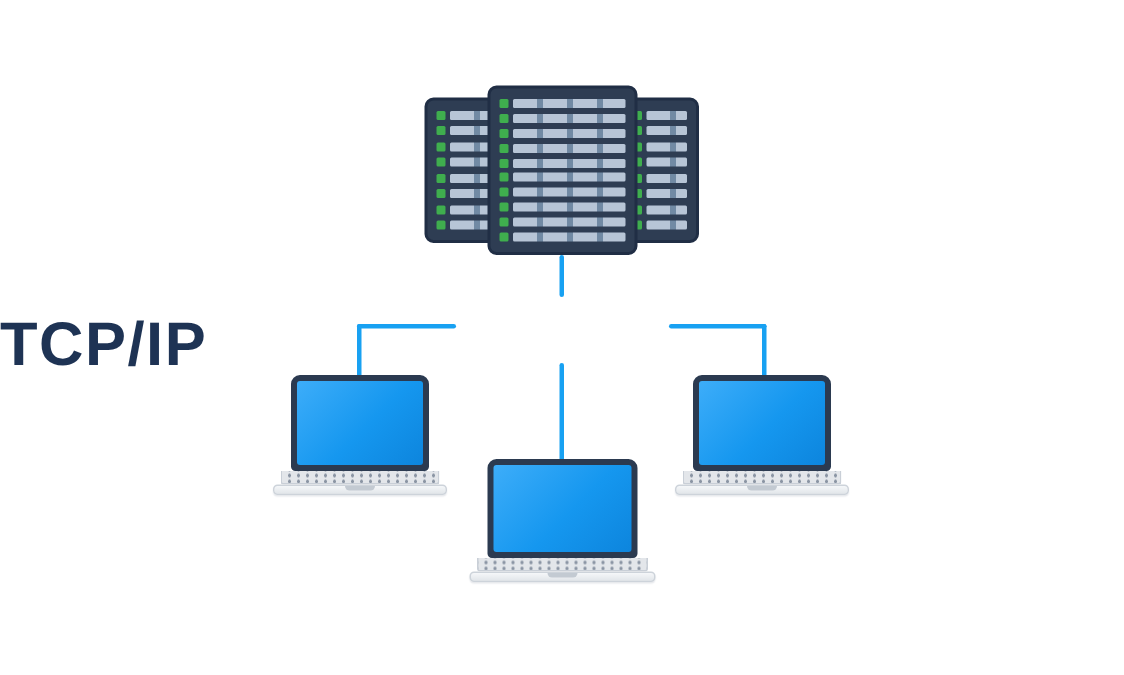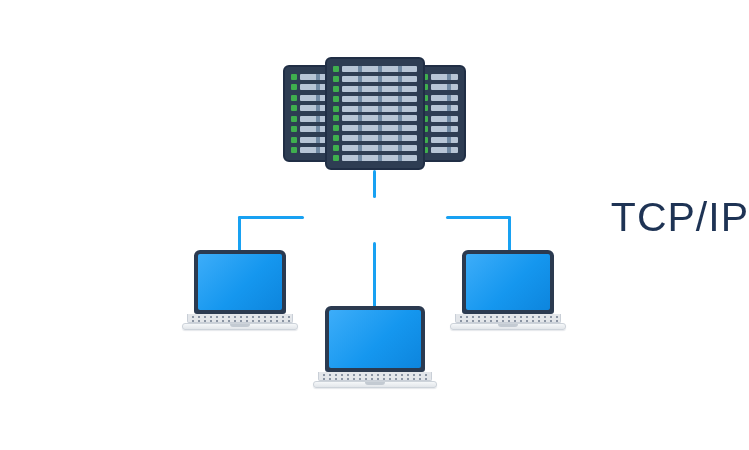--- a/index.html
+++ b/index.html
@@ -39,23 +39,23 @@
   .line { position:absolute; background:var(--accent-blue,#18a1f2); border-radius:2px; }
   .l-server   { left:373px; top:170px; width:3px;  height:28px; }
   .l-left-h   { left:238px; top:216px; width:66px; height:3px;  }
   .l-right-h  { left:446px; top:216px; width:65px; height:3px;  }
   .l-left-v   { left:238px; top:216px; width:3px;  height:36px; }
   .l-right-v  { left:508px; top:216px; width:3px;  height:36px; }
   .l-center-v { left:373px; top:242px; width:3px;  height:65px; }
 
   
   .tcp-label {
-    position:absolute; left:0; right:0; top:194px;
-    text-align:right;
-    font-size:41px; font-weight:normal; letter-spacing:1px;
+    position:absolute; left:0; right:0; top:206px;
+    text-align:left;
+    font-size:41px; font-weight:bold; letter-spacing:1px;
     color:var(--text-navy,#1e3354);
   }
 
   
   .laptop { position:absolute; display:flex; flex-direction:column; align-items:center; }
   .laptop-left   { left:182px; top:250px; width:116px; }
   .laptop-right  { left:450px; top:250px; width:116px; }
   .laptop-center { left:313px; top:306px; width:124px; }
 
   .screen {

